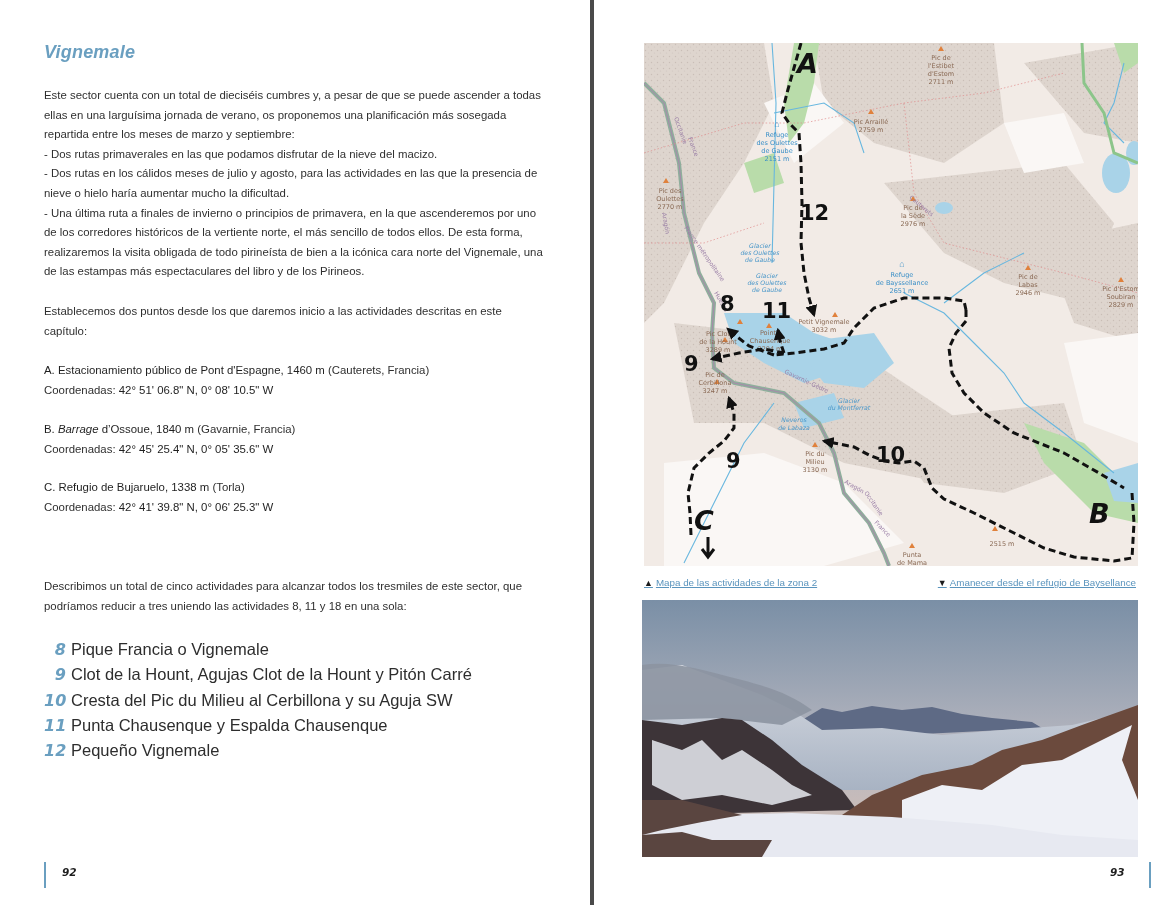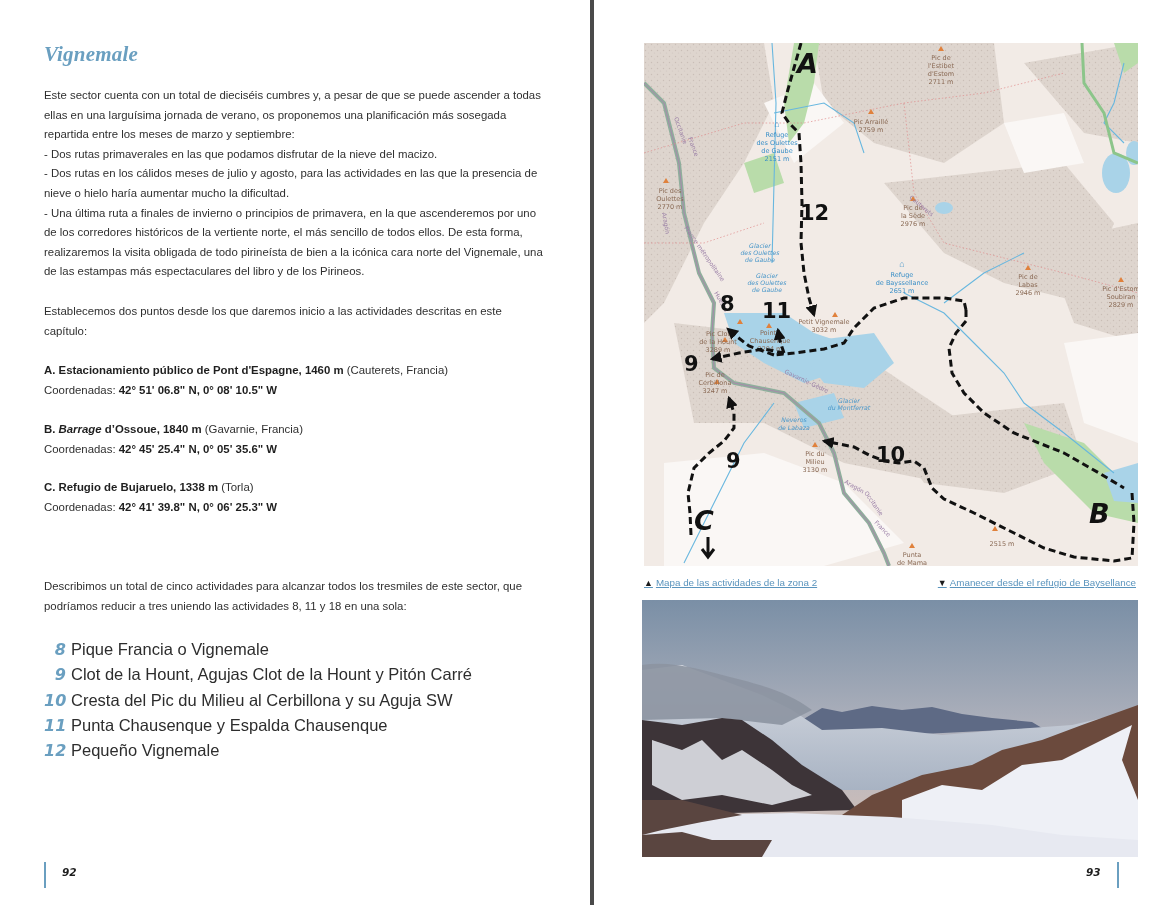--- a/index.html
+++ b/index.html
@@ -3,38 +3,38 @@
 <meta charset="utf-8">
 <style>
   * { box-sizing: border-box; margin: 0; padding: 0; }
   html, body { width: 1155px; height: 905px; background: #ffffff; overflow: hidden; }
   body { position: relative; font-family: "Liberation Sans", "DejaVu Sans", sans-serif; color: #2b2b2b; }
 
   .page-left { position: absolute; left: 0; top: 0; width: 591px; height: 905px; }
   .gutter { position: absolute; left: 590px; top: 0; width: 4px; height: 905px; background: #4a4a4a; }
   .page-right { position: absolute; left: 594px; top: 0; width: 561px; height: 905px; }
 
-  .title { position: absolute; left: 44px; top: 42px; font-family: Liberation Serif, serif; font-weight: bold; font-style: italic; font-size: 21px; color: #6a9fc0; letter-spacing: 0.2px; }
+  .title { position: absolute; left: 44px; top: 42px; font-family: Liberation Sans, sans-serif; font-weight: bold; font-style: italic; font-size: 18px; color: #6a9fc0; letter-spacing: 0.2px; }
 
   .body-text { position: absolute; left: 44px; width: 500px; font-size: 11.4px; line-height: 19.6px; color: #2f2f2f; }
-  .body-text b { font-weight: bold; color: #1f1f1f; }
+  .body-text b { font-weight: normal; color: #1f1f1f; }
   .intro { top: 86px; }
   .points-intro { top: 302px; }
   .point-a { top: 361px; }
   .point-b { top: 420px; }
   .alt-intro { top: 478px; }
   .summary { top: 577px; }
 
   .activity-list { position: absolute; left: 44px; top: 637px; list-style: none; }
   .activity-list li { font-size: 16.5px; line-height: 25.3px; color: #2d2d2d; white-space: nowrap; }
   .activity-list .num { display: inline-block; width: 22px; text-align: right; margin-right: 5px; font-family: "DejaVu Sans", sans-serif; font-weight: bold; font-style: italic; color: #6a9fc0; font-size: 16px; }
 
   .folio { position: absolute; top: 862px; height: 26px; border-color: #6a9fc0; border-style: solid; border-width: 0; }
   .folio-left { left: 44px; border-left-width: 2px; padding-left: 16px; }
-  .folio-right { left: 492px; border-right-width: 2px; padding-right: 16px; text-align: center; }
+  .folio-right { left: 516px; border-right-width: 2px; padding-right: 24px; text-align: center; }
   .folio span { font-family: "DejaVu Sans", sans-serif; font-weight: bold; font-style: italic; font-size: 10.5px; color: #1d1d1d; }
 
   .map { position: absolute; left: 50px; top: 43px; width: 494px; height: 523px; overflow: hidden; background: #efe7e1; }
   .map svg { display: block; }
   .map-label { font-family: "DejaVu Sans", sans-serif; font-size: 6.5px; fill: #8a6a55; }
   .map-label-blue { font-family: "DejaVu Sans", sans-serif; font-size: 6.5px; fill: #3a8fc7; }
   .map-label-glacier { font-family: "DejaVu Sans", sans-serif; font-size: 6.2px; font-style: italic; fill: #4a97c9; }
   .route-label { font-family: "DejaVu Sans", sans-serif; font-weight: bold; font-style: italic; font-size: 27px; fill: #111; }
   .route-num { font-family: "DejaVu Sans", sans-serif; font-weight: bold; font-size: 21px; fill: #111; }
 

